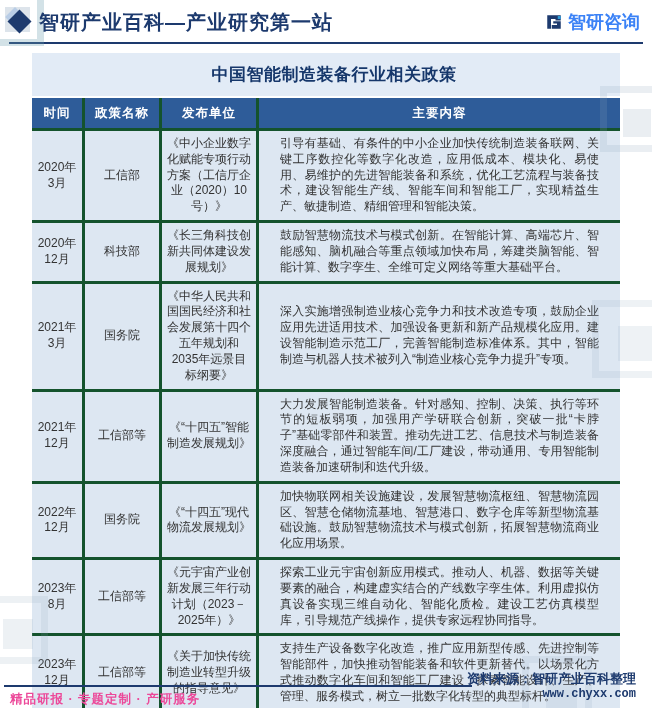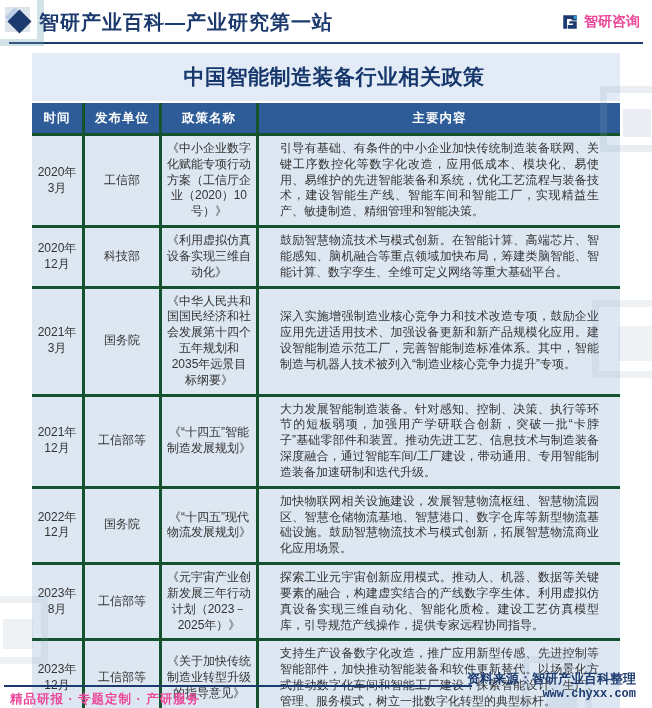--- a/index.html
+++ b/index.html
@@ -18,25 +18,25 @@
   .wm5{right:60px;bottom:-18px;width:56px;height:56px;opacity:.14;}
 
   .topbar{position:relative;display:flex;justify-content:space-between;align-items:center;
     padding:7px 12px 5px 10px;height:30px;}
   .brand{display:flex;align-items:center;gap:9px;}
   .diamond{position:relative;width:20px;height:20px;flex:0 0 auto;}
   .diamond .d2{position:absolute;left:-2px;top:-2px;width:14px;height:14px;background:#b9cde6;transform:rotate(45deg);}
   .diamond .d1{position:absolute;left:1px;top:1px;width:17px;height:17px;background:#1d3a6e;transform:rotate(45deg);}
   .brand-text{font-size:20px;font-weight:bold;color:#1d3a6e;letter-spacing:1px;white-space:nowrap;}
   .logo{display:flex;align-items:center;gap:5px;}
-  .logo-text{font-size:14px;font-weight:bold;color:#ec4899;white-space:nowrap;}
+  .logo-text{font-size:18px;font-weight:bold;color:#3b82f6;white-space:nowrap;}
   .top-rule{height:2px;background:#1d3a6e;margin:0 9px;}
 
   .title-bar{margin:9px 32px 0 32px;background:#e2ebf6;color:#16376b;
-    text-align:center;font-size:21px;font-weight:bold;padding:10px 0 10px 16px;letter-spacing:.5px;}
+    text-align:center;font-size:17px;font-weight:bold;padding:10px 0 10px 16px;letter-spacing:.5px;}
 
   .ptable{margin:2px 32px 0 32px;display:grid;grid-template-columns:50px 74px 94px 1fr;gap:3px;background:#14532d;}
   .th{background:#2e5c99;color:#ffffff;font-weight:bold;font-size:12.5px;
     display:flex;align-items:center;justify-content:center;height:30px;letter-spacing:1px;}
   .td{background:#dde7f2;color:#333333;font-size:12px;line-height:1.32;
     display:flex;align-items:center;justify-content:center;text-align:center;
     padding:5px 5px;min-height:52px;box-sizing:border-box;}
   .td.content{justify-content:flex-start;text-align:justify;padding:5px 21px;}
 
   .footer{position:absolute;left:0;right:0;bottom:4px;height:32px;}
@@ -73,32 +73,32 @@
       </svg>
       <span class="logo-text">智研咨询</span>
     </div>
   </div>
   <div class="top-rule"></div>
 
   <div class="title-bar">中国智能制造装备行业相关政策</div>
 
   <div class="ptable">
     <div class="th">时间</div>
+    <div class="th">政策名称</div>
     <div class="th">发布单位</div>
-    <div class="th">政策名称</div>
     <div class="th">主要内容</div>
 
     <div class="td time">2020年3月</div>
     <div class="td agency">工信部</div>
     <div class="td policy">《中小企业数字化赋能专项行动方案（工信厅企业（2020）10号）》</div>
     <div class="td content">引导有基础、有条件的中小企业加快传统制造装备联网、关键工序数控化等数字化改造，应用低成本、模块化、易使用、易维护的先进智能装备和系统，优化工艺流程与装备技术，建设智能生产线、智能车间和智能工厂，实现精益生产、敏捷制造、精细管理和智能决策。</div>
 
     <div class="td time">2020年12月</div>
     <div class="td agency">科技部</div>
-    <div class="td policy">《利用虚拟仿真设备实现三维自动化》</div>
+    <div class="td policy">《长三角科技创新共同体建设发展规划》</div>
     <div class="td content">鼓励智慧物流技术与模式创新。在智能计算、高端芯片、智能感知、脑机融合等重点领域加快布局，筹建类脑智能、智能计算、数字孪生、全维可定义网络等重大基础平台。</div>
 
     <div class="td time">2021年3月</div>
     <div class="td agency">国务院</div>
     <div class="td policy">《中华人民共和国国民经济和社会发展第十四个五年规划和2035年远景目标纲要》</div>
     <div class="td content">深入实施增强制造业核心竞争力和技术改造专项，鼓励企业应用先进适用技术、加强设备更新和新产品规模化应用。建设智能制造示范工厂，完善智能制造标准体系。其中，智能制造与机器人技术被列入“制造业核心竞争力提升”专项。</div>
 
     <div class="td time">2021年12月</div>
     <div class="td agency">工信部等</div>
     <div class="td policy">《“十四五”智能制造发展规划》</div>

